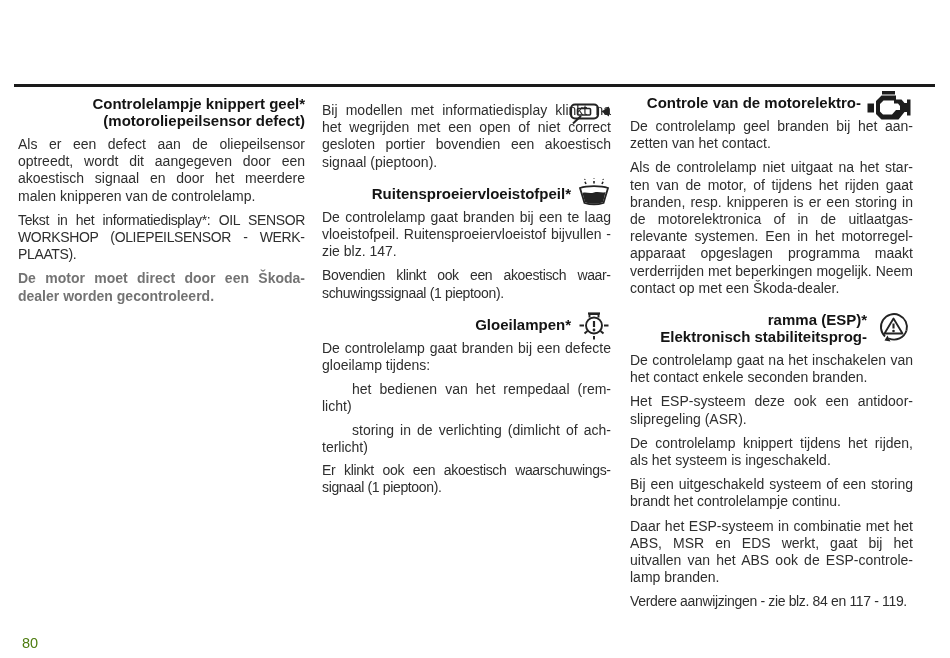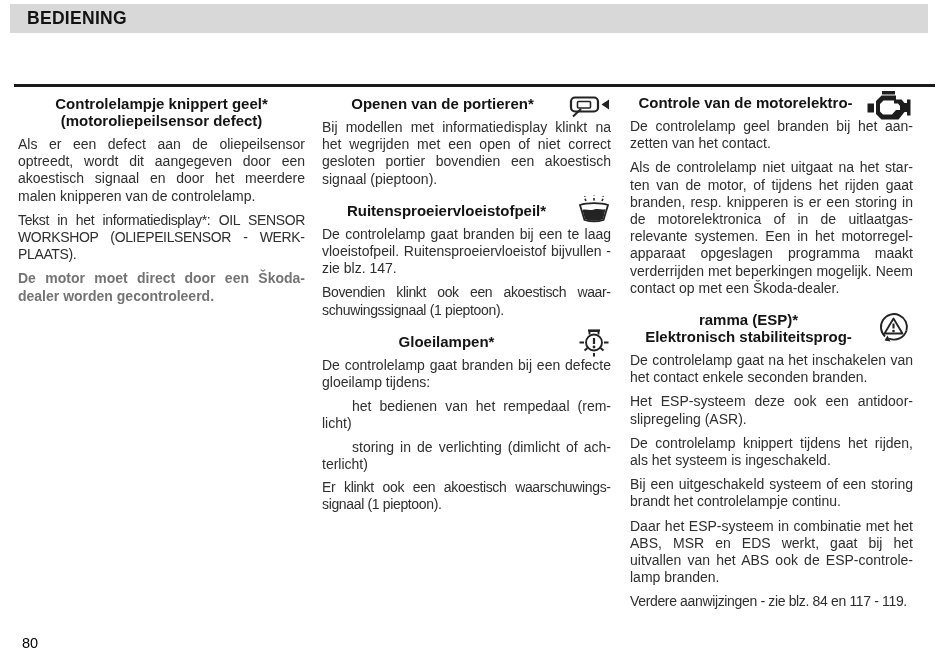--- a/index.html
+++ b/index.html
@@ -27,64 +27,60 @@
     position:absolute;top:95px;
     font-size:14px;line-height:17.2px;color:#2e2e2e;
     text-align:justify;
     hyphens:manual;-webkit-hyphens:manual;
   }
   .col1{left:18px;width:287px;}
   .col2{left:322px;width:289px;}
   .col3{left:630px;width:283px;top:94px;}
   .section{margin-top:14px;}
   .section.first{margin-top:0;}
-  .head-row{position:relative;text-align:center;margin:0 0 7px 0;}
+  .head-row{position:relative;text-align:right;margin:0 0 7px 0;}
   .head-line{
     display:block;font-size:15px;line-height:17px;font-weight:bold;color:#141414;
   }
   .head-icon{position:absolute;right:0;top:0;}
   .p{margin:0 0 7px 0;}
   .p.bold{font-weight:bold;color:#737373;}
   .p.cond{letter-spacing:-0.35px;}
   .p.li{text-indent:30px;margin-bottom:6px;}
   .page-number{
     position:absolute;left:22px;bottom:7px;
-    font-size:14.5px;color:#000000;
+    font-size:14.5px;color:#4d7c0f;
   }
   svg{display:block;}
   .ic-stroke{stroke:#232323;fill:none;}
 </style>
 </head>
 <body>
 
 <div class="page">
 
-  <div class="header-bar">
-    <span class="header-title">BEDIENING</span>
-  </div>
 
   <div class="rule"></div>
 
   <div class="col col1">
     <div class="section first">
       <div class="head-row">
         <span class="head-line">Controlelampje knippert geel*</span>
         <span class="head-line">(motoroliepeilsensor defect)</span>
       </div>
       <p class="p">Als er een defect aan de oliepeilsensor optreedt, wordt dit aangegeven door een akoestisch signaal en door het meerdere malen knipperen van de controlelamp.</p>
       <p class="p cond">Tekst in het informatiedisplay*: OIL SENSOR WORKSHOP (OLIEPEILSENSOR - WERK­PLAATS).</p>
       <p class="p bold">De motor moet direct door een Škoda-dealer worden gecontroleerd.</p>
     </div>
   </div>
 
   <div class="col col2">
 
     <div class="section first">
       <div class="head-row" style="padding-right:48px;">
-        <span class="head-line">Openen van de portieren*</span>
         <span class="head-icon">
           <svg width="42" height="24" viewBox="0 0 42 24">
             <rect class="ic-stroke" x="2" y="2.5" width="27" height="14" rx="4" stroke-width="2.2"></rect>
             <rect class="ic-stroke" x="8.5" y="6.5" width="13" height="6.5" rx="1" stroke-width="1.6"></rect>
             <path d="M12,14 L4,21.5" class="ic-stroke" stroke-width="2"></path>
             <path d="M40,4.5 L40,14.5 L32.5,9.5 Z" fill="#232323"></path>
           </svg>
         </span>
       </div>
       <p class="p">Bij modellen met informatiedisplay klinkt na het wegrijden met een open of niet correct gesloten portier bovendien een akoestisch signaal (pieptoon).</p>

